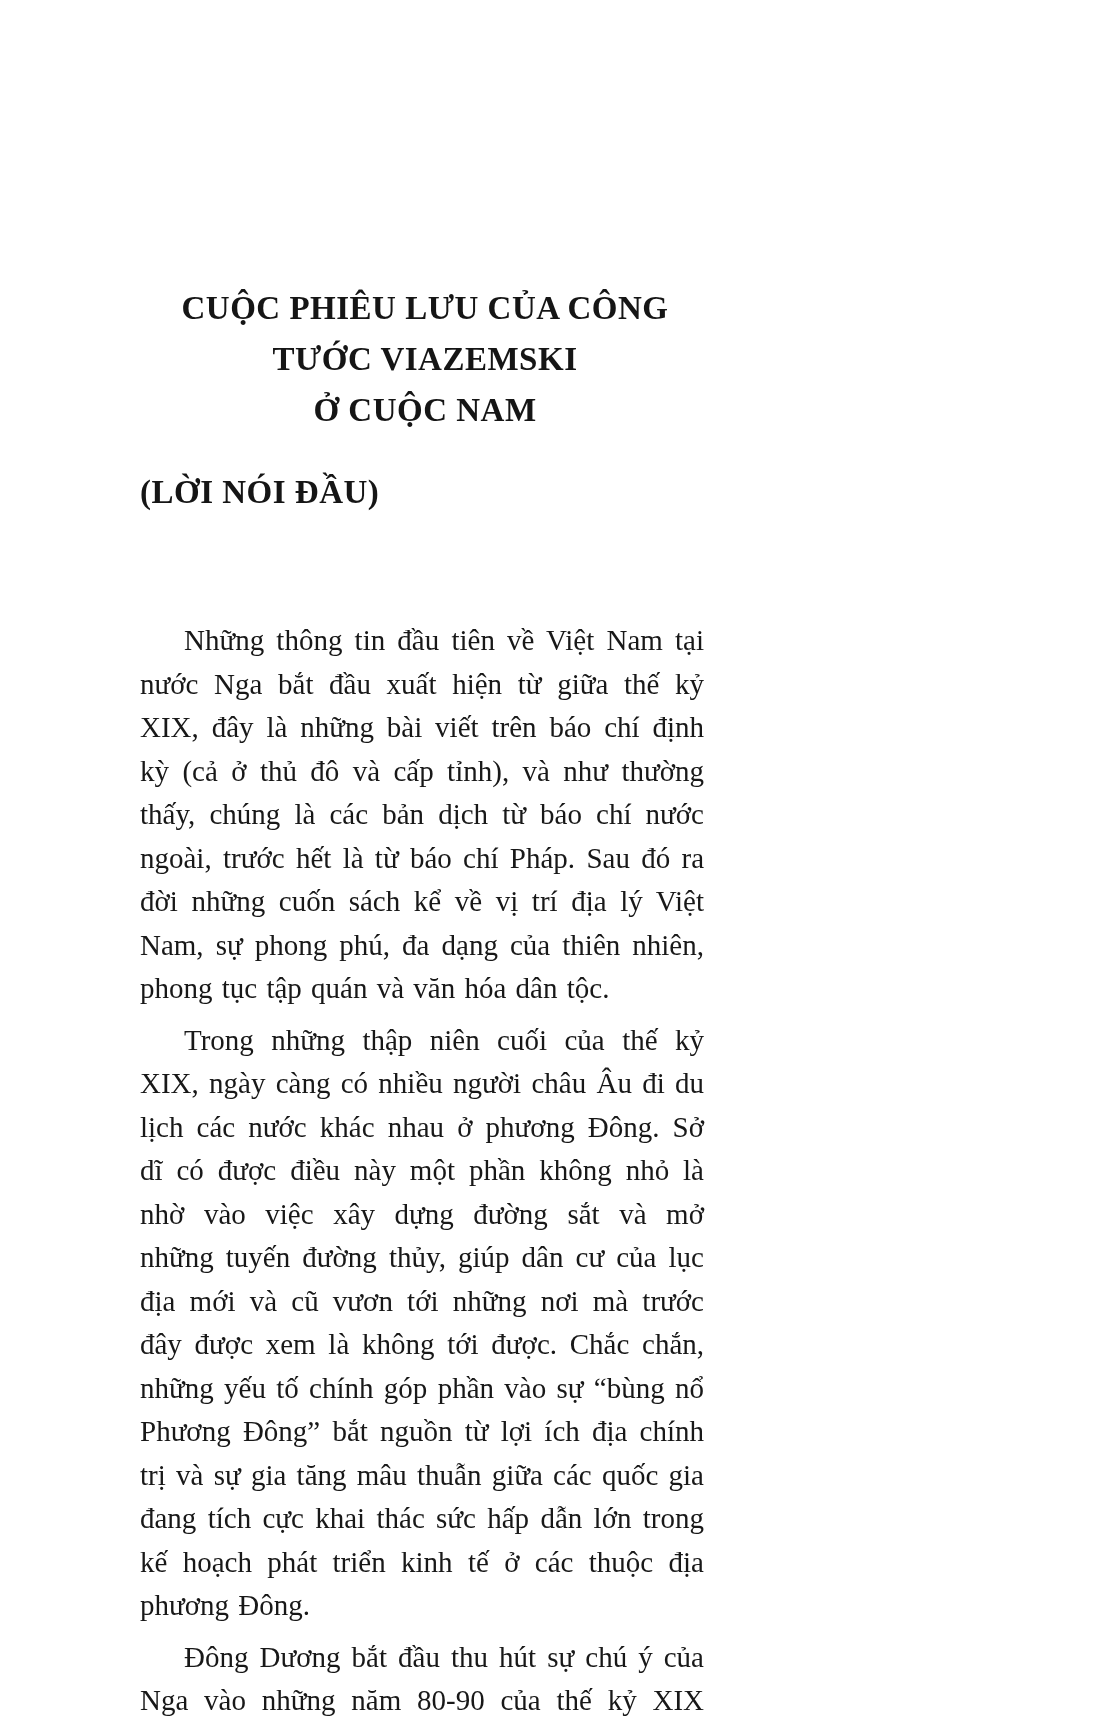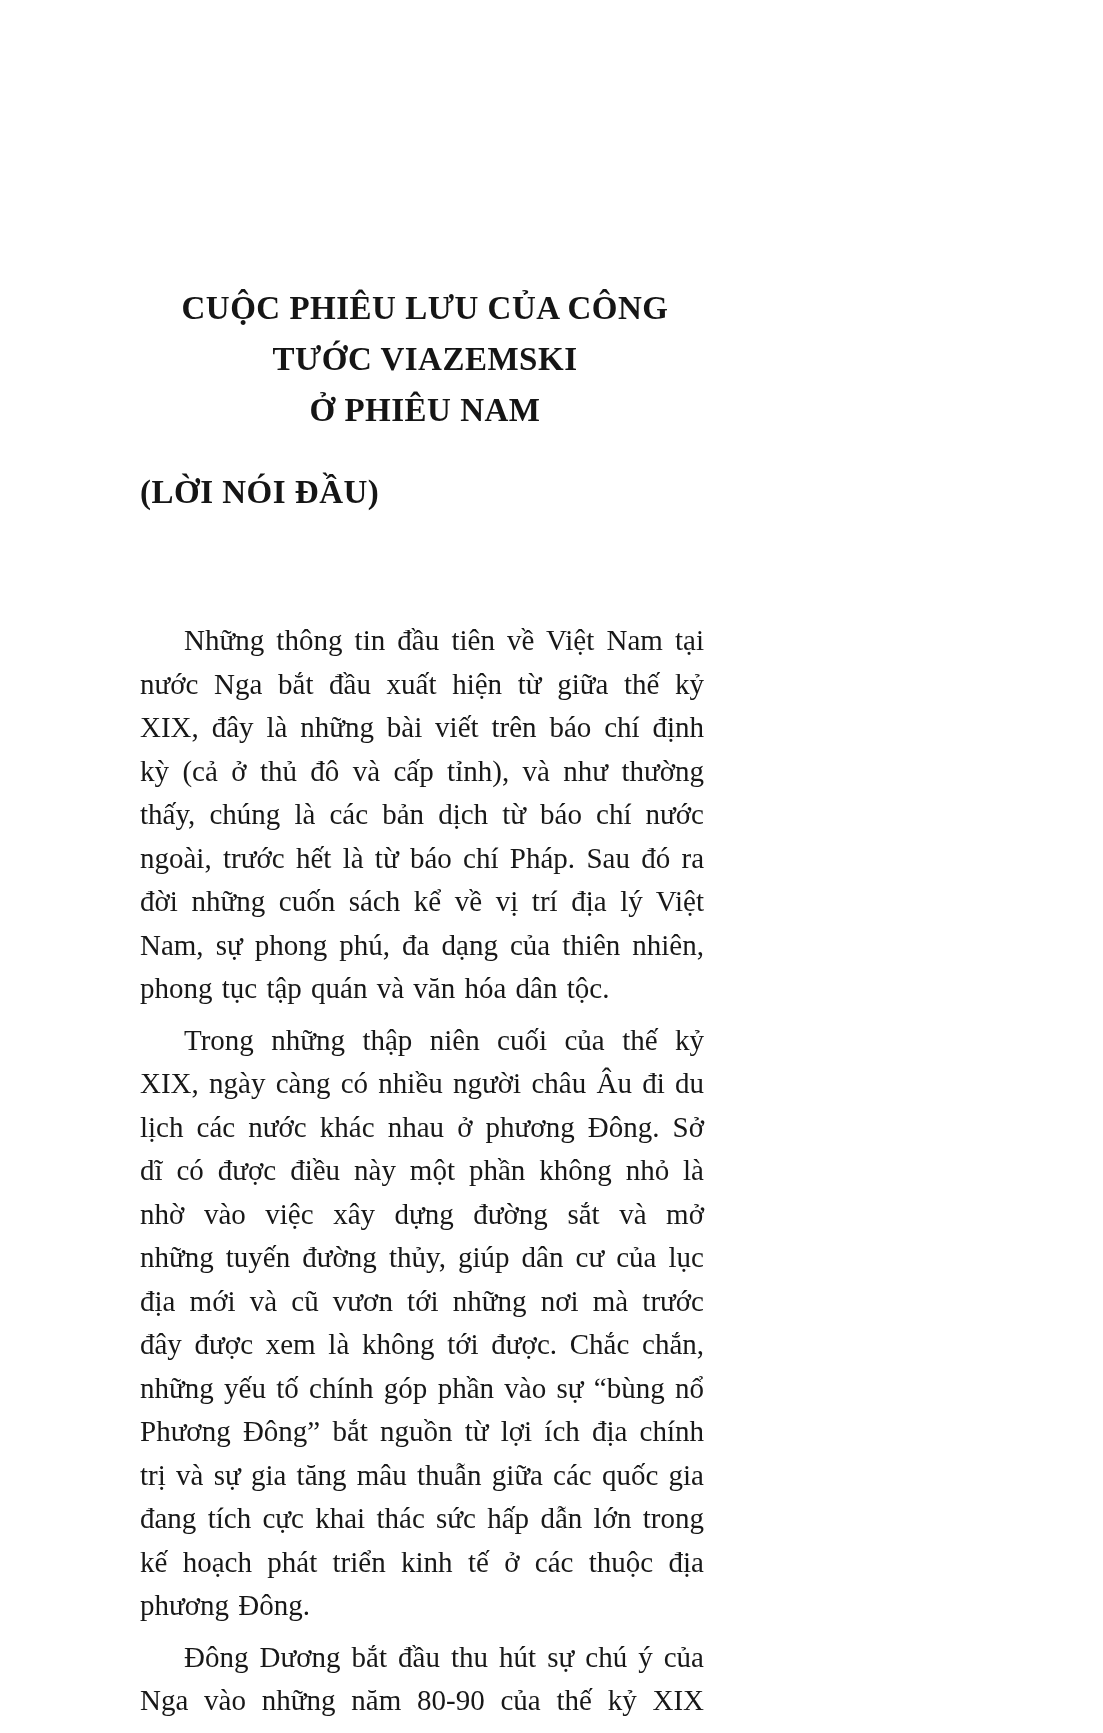--- a/index.html
+++ b/index.html
@@ -49,21 +49,21 @@
     color: #181818;
   }
 </style>
 </head>
 <body>
 
 <div class="page">
 
   <h1 class="chapter-title">
     <span>CUỘC PHIÊU LƯU CỦA CÔNG TƯỚC VIAZEMSKI</span><br>
-    <span>Ở PHIÊU NAM</span>
+    <span>Ở CUỘC NAM</span>
   </h1>
 
   <h2 class="chapter-subtitle">(LỜI NÓI ĐẦU)</h2>
 
   <div class="body-text">
     <p>Những thông tin đầu tiên về Việt Nam tại nước Nga bắt đầu xuất hiện từ giữa thế kỷ XIX, đây là những bài viết trên báo chí định kỳ (cả ở thủ đô và cấp tỉnh), và như thường thấy, chúng là các bản dịch từ báo chí nước ngoài, trước hết là từ báo chí Pháp. Sau đó ra đời những cuốn sách kể về vị trí địa lý Việt Nam, sự phong phú, đa dạng của thiên nhiên, phong tục tập quán và văn hóa dân tộc.</p>
     <p>Trong những thập niên cuối của thế kỷ XIX, ngày càng có nhiều người châu Âu đi du lịch các nước khác nhau ở phương Đông. Sở dĩ có được điều này một phần không nhỏ là nhờ vào việc xây dựng đường sắt và mở những tuyến đường thủy, giúp dân cư của lục địa mới và cũ vươn tới những nơi mà trước đây được xem là không tới được. Chắc chắn, những yếu tố chính góp phần vào sự “bùng nổ Phương Đông” bắt nguồn từ lợi ích địa chính trị và sự gia tăng mâu thuẫn giữa các quốc gia đang tích cực khai thác sức hấp dẫn lớn trong kế hoạch phát triển kinh tế ở các thuộc địa phương Đông.</p>
     <p>Đông Dương bắt đầu thu hút sự chú ý của Nga vào những năm 80-90 của thế kỷ XIX (khi Pháp đã thực sự</p>
   </div>
 

